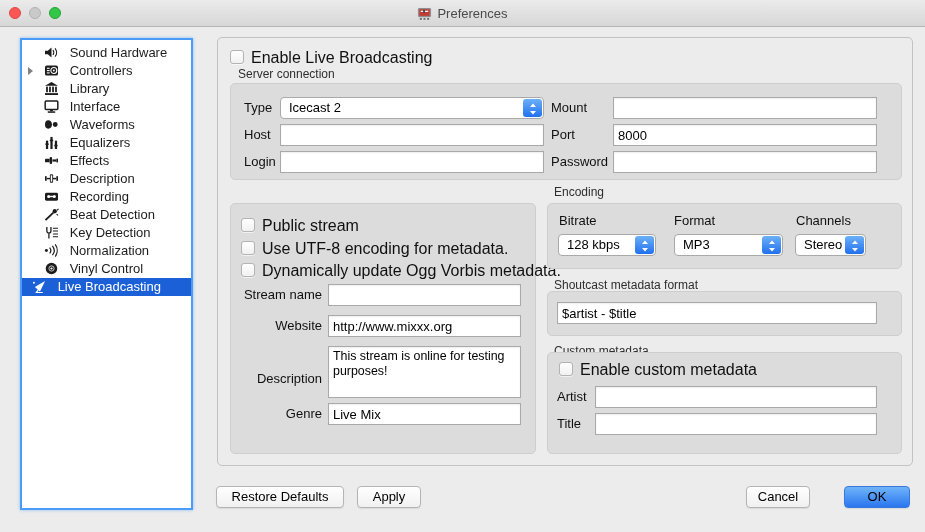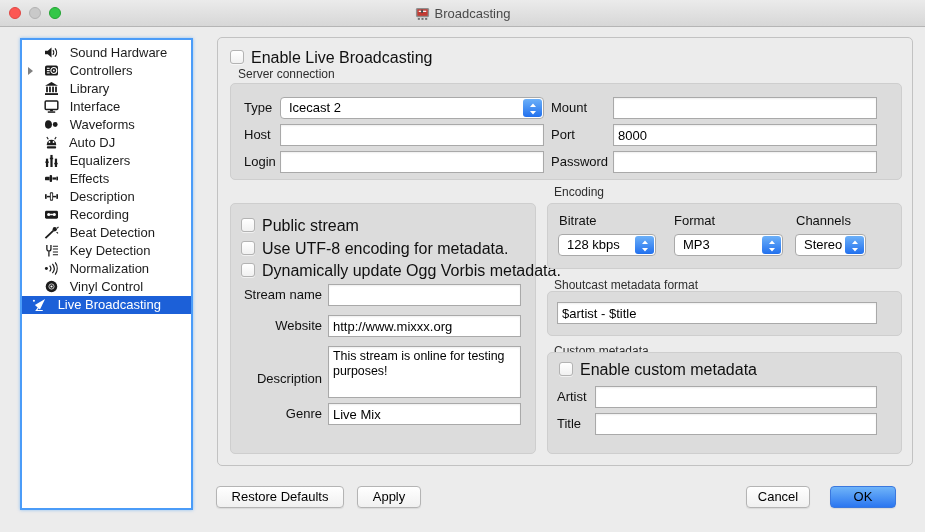--- a/index.html
+++ b/index.html
@@ -45,21 +45,21 @@
   .combo{position:absolute;height:22px;background:#fff;border:1px solid #a9a9a9;border-radius:4px;}
   .combo .txt{position:absolute;left:8px;top:0;right:22px;line-height:20px;font-size:13px;color:#000;
     white-space:nowrap;overflow:hidden;}
   .combo .cap{position:absolute;top:1px;right:1px;bottom:1px;width:19px;border-radius:3px;
     background:linear-gradient(#6cb0f8,#2170ee);}
   .combo .cap svg{position:absolute;left:5.5px;top:4px;}
 
   .btn{position:absolute;height:22px;border:1px solid #b4b4b4;border-radius:4px;
     background:linear-gradient(#fff,#f0f0f0);font-size:13px;color:#000;text-align:center;
     line-height:20px;box-shadow:0 1px 1px rgba(0,0,0,.08);cursor:default;}
-  .btn-blue{background:linear-gradient(#6fb4f9,#2b76f0);border-color:#3b78de;color:#000;}
+  .btn-blue{background:linear-gradient(#6fb4f9,#2b76f0);border-color:#3b78de;color:#000;margin-left:14px;}
 </style>
 </head>
 <body>
 
 <div class="window">
 
   <div class="titlebar">
     <div class="tl close"></div>
     <div class="tl min"></div>
     <div class="tl zoomb"></div>
@@ -67,21 +67,21 @@
       <span class="appicon">
         <svg width="15" height="15" viewBox="0 0 16 16">
             <rect x="1" y="2" width="14" height="10" rx="1.5" fill="#8e8e8e"></rect>
             <rect x="2.5" y="3.5" width="11" height="7" fill="#c23b33"></rect>
             <rect x="4" y="5" width="8" height="1.4" fill="#f2f2f2"></rect>
             <rect x="6.5" y="4" width="2" height="3.4" fill="#4a4a4a"></rect>
             <rect x="3" y="13" width="2.2" height="1.6" fill="#555"></rect>
             <rect x="6.9" y="13" width="2.2" height="1.6" fill="#555"></rect>
             <rect x="10.8" y="13" width="2.2" height="1.6" fill="#555"></rect>
           </svg>
-      </span><span>Broadcasting</span>
+      </span><span>Preferences</span>
     </div>
   </div>
 
   <div class="sidebar">
 
     <div class="side-row">
       <span class="icon"><svg width="15" height="13" viewBox="0 0 16 14">
             <path fill="currentColor" d="M1 5h3l4-3.5v11L4 9H1z"></path>
             <path d="M9.5 4.5c1.2 1.3 1.2 3.7 0 5" stroke="currentColor" stroke-width="1.3" fill="none"></path>
             <path d="M11.8 2.5c2.2 2.6 2.2 6.4 0 9" stroke="currentColor" stroke-width="1.3" fill="none"></path>
@@ -124,30 +124,20 @@
     </div>
 
     <div class="side-row">
       <span class="icon"><svg width="15" height="13" viewBox="0 0 16 14">
             <path fill="currentColor" d="M4.5 2.5c2.5 0 4 2 4 4.5s-1.5 4.5-4 4.5S1 9.5 1 7s1-4.5 3.5-4.5z"></path>
             <circle cx="12" cy="7" r="2.6" fill="currentColor"></circle>
           </svg></span>
       <span>Waveforms</span>
     </div>
 
-    <div class="side-row">
-      <span class="icon"><svg width="15" height="13" viewBox="0 0 16 14">
-            <path d="M4.5 3.5L3 1M11.5 3.5L13 1" stroke="currentColor" stroke-width="1.2" fill="none"></path>
-            <path fill="currentColor" d="M3 9a5 5 0 0 1 10 0v1H3z"></path>
-            <circle cx="5.8" cy="6.5" r="1" fill="#fff"></circle>
-            <circle cx="10.2" cy="6.5" r="1" fill="#fff"></circle>
-            <rect x="3" y="11" width="10" height="2.4" rx="1" fill="currentColor"></rect>
-          </svg></span>
-      <span>Auto DJ</span>
-    </div>
 
     <div class="side-row">
       <span class="icon"><svg width="15" height="13" viewBox="0 0 16 14">
             <rect x="2" y="5" width="2.4" height="9" fill="currentColor"></rect>
             <rect x="6.8" y="1" width="2.4" height="13" fill="currentColor"></rect>
             <rect x="11.6" y="5" width="2.4" height="9" fill="currentColor"></rect>
             <rect x="1.4" y="8" width="3.6" height="1.6" fill="currentColor"></rect>
             <rect x="6.2" y="4" width="3.6" height="1.6" fill="currentColor"></rect>
             <rect x="11" y="9.5" width="3.6" height="1.6" fill="currentColor"></rect>
           </svg></span>

